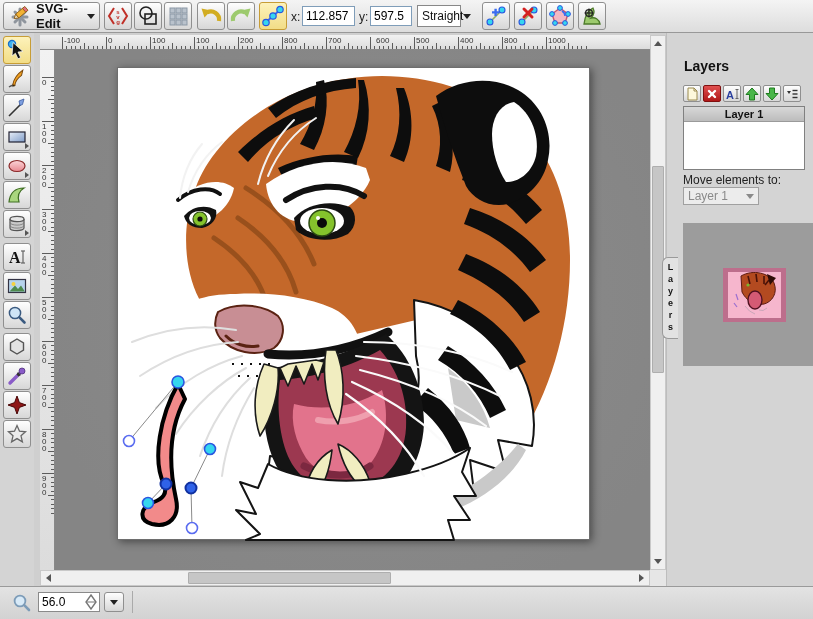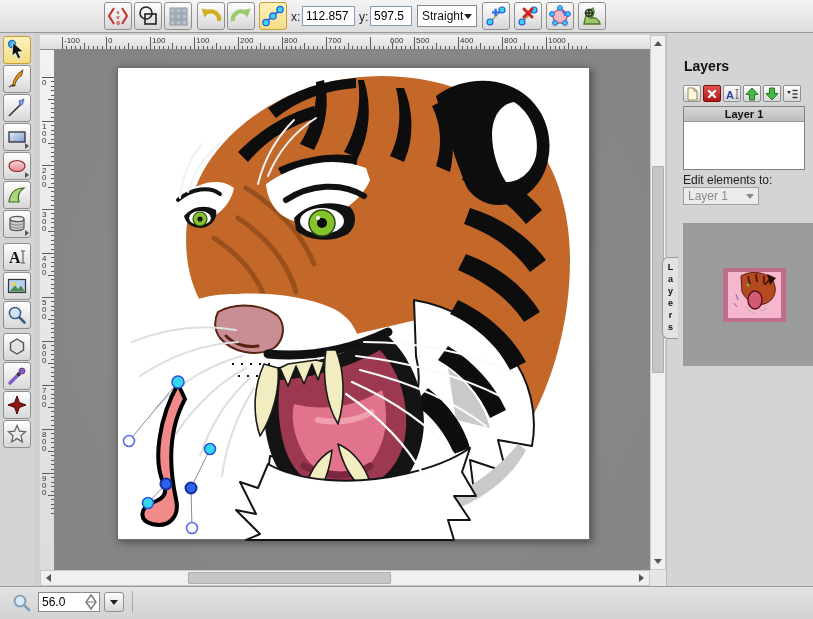--- a/index.html
+++ b/index.html
@@ -52,20 +52,39 @@
   .sidetab{left:662px;top:257px;width:16px;height:82px;background:#e2e2e2;border:1px solid #9a9a9a;border-right:none;border-radius:6px 0 0 6px;display:flex;align-items:center;justify-content:center;cursor:pointer;z-index:25}
   .vtext{writing-mode:vertical-lr;text-orientation:upright;font-size:9px;font-weight:bold;letter-spacing:2px;color:#111}
   
   .footer{left:0;top:586px;width:813px;height:33px;background:linear-gradient(#e3e3e3,#d2d2d2);border-top:1px solid #9a9a9a}
   .vsep{width:1px;height:22px;background:#aaa}
 </style>
 </head>
 <body>
 
 <div class="abs toolbar">
+  <div class="abs btn menu-btn">
+    <span style="position:relative;width:24px;height:24px">
+      <svg width="24" height="24" viewBox="0 0 24 24">
+        <g stroke="#8f959d" stroke-width="3" stroke-linecap="round">
+          <line x1="12" y1="5" x2="12" y2="21"></line>
+            <line x1="5" y1="13" x2="19" y2="13"></line>
+          <line x1="7" y1="8" x2="17" y2="18"></line>
+            <line x1="17" y1="8" x2="7" y2="18"></line>
+        </g>
+        <g transform="rotate(-40 14 10)">
+          <rect x="9" y="6" width="11" height="5" rx="1" fill="#f2b233" stroke="#8a5a10" stroke-width="0.8"></rect>
+          <polygon points="9,6 5,8.5 9,11" fill="#e8d9b8" stroke="#8a5a10" stroke-width="0.8"></polygon>
+          <rect x="18" y="6" width="3" height="5" fill="#e36d7d" stroke="#8a5a10" stroke-width="0.8"></rect>
+        </g>
+      </svg>
+    </span>
+    <span class="menu-title">SVG-Edit</span>
+    <span class="caret"></span>
+  </div>
 
   <div class="abs btn tbtn" style="left:104px;top:2px">
     <svg width="22" height="22" viewBox="0 0 22 22">
         <g fill="none" stroke="#c03028" stroke-width="2">
           <path d="M7,3 L2,11 L7,19"></path>
           <path d="M15,3 L20,11 L15,19"></path>
         </g>
         <text x="11" y="9" font-size="6" font-weight="bold" fill="#c03028" text-anchor="middle" font-family="Liberation Sans">s</text>
         <text x="11" y="14" font-size="6" font-weight="bold" fill="#c03028" text-anchor="middle" font-family="Liberation Sans">v</text>
         <text x="11" y="19" font-size="6" font-weight="bold" fill="#c03028" text-anchor="middle" font-family="Liberation Sans">g</text>
@@ -111,21 +130,21 @@
         <circle cx="12" cy="12" r="3.2" fill="#35d6ef" stroke="#2b56e0" stroke-width="1.2"></circle>
         <circle cx="19" cy="5.5" r="3.2" fill="#35d6ef" stroke="#2b56e0" stroke-width="1.2"></circle>
       </svg>
   </div>
 
   <span class="abs lab" style="left:291px;top:10px">x:</span>
   <input class="abs numin" style="left: 302px; top: 6px; width: 53px;" value="112.857">
   <span class="abs lab" style="left:359px;top:10px">y:</span>
   <input class="abs numin" style="left: 370px; top: 6px; width: 42px;" value="597.5">
 
-  <div class="abs selbox" style="left:417px;top:5px;width:60px;height:22px">
+  <div class="abs selbox" style="left:417px;top:5px;width:44px;height:22px">
     <span>Straight</span>
     <span class="caret"></span>
   </div>
 
   <div class="abs btn tbtn" style="left:482px;top:2px">
     <svg width="24" height="24" viewBox="0 0 24 24">
         <line x1="5" y1="19" x2="19" y2="5" stroke="#8fae64" stroke-width="1.6"></line>
         <circle cx="6" cy="18" r="3" fill="#35d6ef" stroke="#2b56e0" stroke-width="1.1"></circle>
         <circle cx="18" cy="6" r="3" fill="#35d6ef" stroke="#2b56e0" stroke-width="1.1"></circle>
         <path d="M10,5 h3 v3 h3 v3 h-3 v3 h-3 v-3 h-3 v-3 h3 Z" fill="#3a6cf0" transform="scale(0.8) translate(3,1)"></path>
@@ -342,21 +361,21 @@
       <div class="tick" style="left: 290.4px; bottom: 0px; width: 1px; height: 3px;"></div>
       <div class="tick" style="left: 294.8px; bottom: 0px; width: 1px; height: 3px;"></div>
       <div class="tick" style="left: 299.2px; bottom: 0px; width: 1px; height: 3px;"></div>
       <div class="tick" style="left: 303.6px; bottom: 0px; width: 1px; height: 3px;"></div>
       <div class="tick" style="left: 308px; bottom: 0px; width: 1px; height: 6px;"></div>
       <div class="tick" style="left: 312.4px; bottom: 0px; width: 1px; height: 3px;"></div>
       <div class="tick" style="left: 316.8px; bottom: 0px; width: 1px; height: 3px;"></div>
       <div class="tick" style="left: 321.2px; bottom: 0px; width: 1px; height: 3px;"></div>
       <div class="tick" style="left: 325.6px; bottom: 0px; width: 1px; height: 3px;"></div>
       <div class="tick" style="left: 330px; bottom: 0px; width: 1px; height: 12px;"></div>
-      <div class="tlab" style="left: 350px;">600</div>
+      <div class="tlab" style="left: 336px;">600</div>
       <div class="tick" style="left: 334.4px; bottom: 0px; width: 1px; height: 3px;"></div>
       <div class="tick" style="left: 338.8px; bottom: 0px; width: 1px; height: 3px;"></div>
       <div class="tick" style="left: 343.2px; bottom: 0px; width: 1px; height: 3px;"></div>
       <div class="tick" style="left: 347.6px; bottom: 0px; width: 1px; height: 3px;"></div>
       <div class="tick" style="left: 352px; bottom: 0px; width: 1px; height: 6px;"></div>
       <div class="tick" style="left: 356.4px; bottom: 0px; width: 1px; height: 3px;"></div>
       <div class="tick" style="left: 360.8px; bottom: 0px; width: 1px; height: 3px;"></div>
       <div class="tick" style="left: 365.2px; bottom: 0px; width: 1px; height: 3px;"></div>
       <div class="tick" style="left: 369.6px; bottom: 0px; width: 1px; height: 3px;"></div>
       <div class="tick" style="left: 374px; bottom: 0px; width: 1px; height: 12px;"></div>
@@ -724,21 +743,21 @@
           <line x1="7.5" y1="10.5" x2="12.5" y2="10.5"></line>
         </g>
       </svg>
   </div>
 </div>
 
 <div class="abs layerlist">
   <div class="layerrow">Layer 1</div>
 </div>
 
-<div class="abs movelabel">Edit elements to:</div>
+<div class="abs movelabel">Move elements to:</div>
 <div class="abs selbox movesel">
   <span>Layer 1</span>
   <span class="caret" style="border-top-color:#8a8a8a"></span>
 </div>
 
 <div class="abs overview">
   <div class="abs" style="left:40px;top:45px;width:63px;height:54px">
     <svg width="63" height="54" viewBox="0 0 63 54">
       <rect width="63" height="54" fill="#bd6e8c"></rect>
       <rect x="5" y="4" width="53" height="46" fill="#f6b6cd"></rect>

